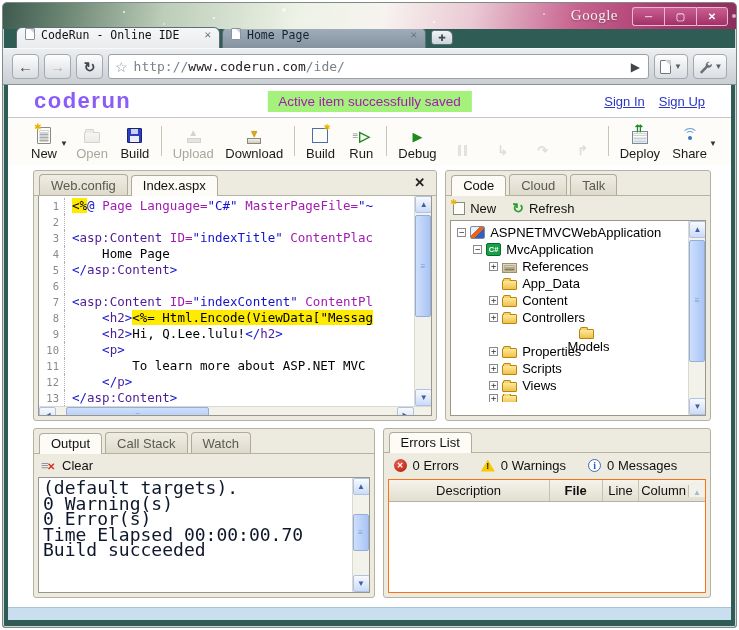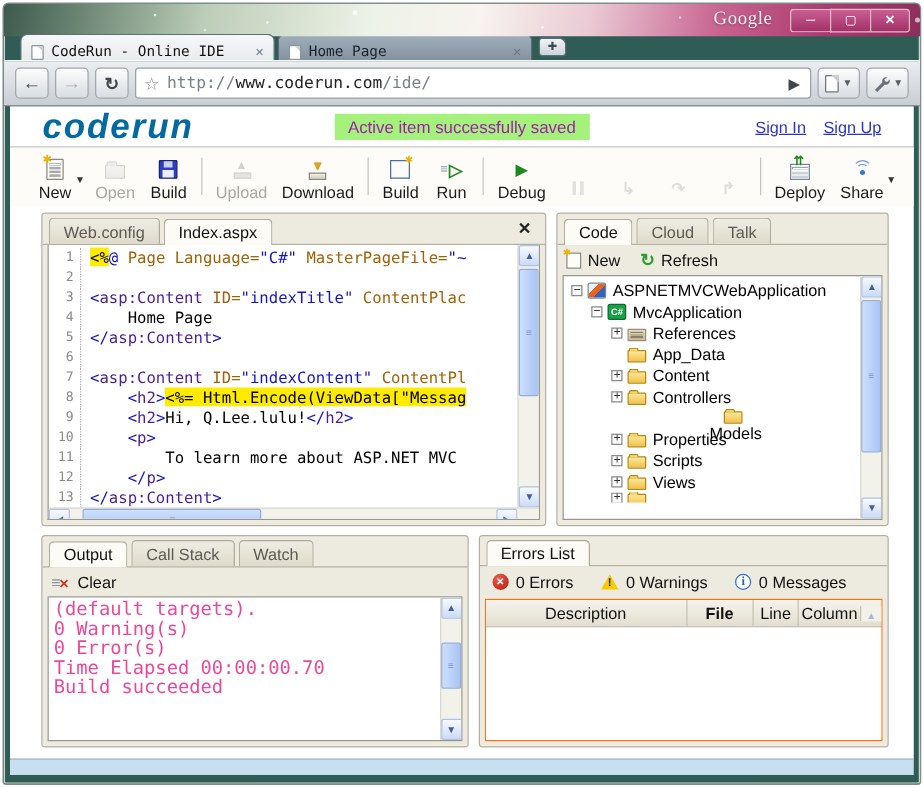--- a/index.html
+++ b/index.html
@@ -19,21 +19,21 @@
   .win-controls { position:absolute; right:8px; top:4px; display:flex; }
   .wbtn { width:32px; height:19px; border:1px solid #E8B8CC; border-right-width:0; background:linear-gradient(#C95E92,#A23168);
           color:#FFF; font-size:10px; line-height:17px; text-align:center; cursor:default; }
   .wbtn:first-child { border-radius:3px 0 0 3px; }
   .wbtn:last-child { border-right-width:1px; border-radius:0 3px 3px 0; }
   .wbtn-min::after { content:"─"; } .wbtn-max::after { content:"▢"; } .wbtn-close::after { content:"✕"; font-weight:bold; }
 
   
   .tabstrip { height:21px; flex:none; display:flex; align-items:flex-end; padding-left:13px;
     background:linear-gradient(100deg,#46604F00 0%,#46604F00 100%); margin-top:-2px; }
-  .btab { height:21px; display:flex; align-items:flex-end; gap:6px; padding:0 8px; border:1px solid #5E6E78; border-bottom:none;
+  .btab { height:21px; display:flex; align-items:flex-start; gap:6px; padding:0 8px; border:1px solid #5E6E78; border-bottom:none;
           border-radius:6px 6px 0 0; font-family:"DejaVu Sans Mono", monospace; font-size:11.5px; width:204px; }
   .btab.active { background:linear-gradient(#F6F7F8,#E9EBED); color:#111; position:relative; z-index:2; }
   .btab.inactive { background:linear-gradient(#9FAEBA,#84939F); color:#15242E; margin-left:2px; }
   .btab .fav { width:10px; height:12px; background:#FFF; border:1px solid #8A949C; border-radius:1px; flex:none; position:relative; }
   .btab .fav::after { content:""; position:absolute; right:0; top:0; border:2px solid #C8D0D6; border-left-color:transparent; border-bottom-color:transparent; }
   .btab .ttl { flex:1; overflow:hidden; white-space:nowrap; }
   .btab .tclose { color:#6A7680; font-size:11px; flex:none; }
   .newtab-btn { width:22px; height:15px; margin:0 0 3px 5px; background:linear-gradient(#F2F4F6,#CBD4DB); border:1px solid #5E6E78;
                 border-radius:3px 6px 3px 3px; color:#3C4A54; font-size:11px; line-height:13px; text-align:center; }
   .newtab-btn::after { content:"✚"; font-size:9px; }
@@ -56,21 +56,21 @@
   .icon-page::after { content:""; position:absolute; right:-1px; top:-1px; border:3px solid #C9CED3; border-left-color:transparent; border-bottom-color:transparent; }
   .caret { font-size:8px; color:#5A6066; }
 
   
   .page { flex:1; margin:0 5px; background:#FFF; display:flex; flex-direction:column; overflow:hidden; }
   .statusbar { height:13px; margin:0 5px; background:#C9DFEF; border-top:1px solid #A9C2D6; flex:none; }
   .window-bottom { height:7px; flex:none; }
 
   
   .site-header { height:33px; flex:none; display:flex; align-items:center; padding:0 26px; border-bottom:1px solid #C6C6C6; position:relative; }
-  .logo { font-size:28px; font-weight:bold; letter-spacing:1.5px; color:#0369a1;font-style:italic; }
+  .logo { font-size:22px; font-weight:bold; letter-spacing:1.5px; color:#8b5cf6; }
   .notification { position:absolute; left:50%; transform:translateX(-50%); background:#A4F17C; color:#a21caf;
                   font-size:13.5px; padding:3px 11px; white-space:nowrap; }
   .auth-links { margin-left:auto; display:flex; gap:14px; }
   .auth-links a { color:#2B35C5; font-size:13px; text-decoration:underline; }
 
   
   .app-toolbar { height:47px; flex:none; display:flex; align-items:center; padding:1px 12px 3px 16px; background:#FDFCF9; }
   .tbtn { display:flex; flex-direction:column; align-items:center; justify-content:flex-end; gap:2px; padding:2px 7px; min-width:40px; height:42px; border-radius:3px; }
   .tbtn .lbl { font-size:13px; color:#1A1A1A; line-height:13px; white-space:nowrap; }
   .tbtn.disabled .lbl { color:#ABA89D; }
@@ -130,21 +130,21 @@
   
   .editor-panel .pcontent { margin-top:0; border-top:none; flex-direction:column; }
   .editor-scroll { flex:1; display:flex; min-height:0; }
   .code-area { flex:1; overflow:hidden; padding-top:2px; }
   .code-line { display:flex; height:16px; line-height:16px; font-family:"DejaVu Sans Mono", monospace; font-size:12.5px; }
   .ln { width:26px; flex:none; text-align:right; padding-right:5px; color:#8A8A8A; font-size:10.5px; border-right:1px dotted #B0B0B0; }
   .ct { white-space:pre; padding-left:7px; }
   .seg-hl { background:#FFEB00; color:#000; }
   .seg-b { color:#1414CC; } .seg-v { color:#1414CC; }
   .seg-m { color:#4c1d95; }
-  .seg-r { color:#a16207; }
+  .seg-r { color:#a21caf; }
   .seg-k { color:#000; }
 
   
   .sb-v { width:17px; flex:none; display:flex; flex-direction:column; background:#F2F1EA; border-left:1px solid #DCD9CC; }
   .sb-h { height:17px; flex:none; display:flex; background:#F2F1EA; border-top:1px solid #DCD9CC; }
   .sb-btn { width:17px; height:17px; flex:none; background:linear-gradient(#F7FAFE,#CBDBF7); border:1px solid #AEC2E8; border-radius:2px;
             color:#3E5E9E; font-size:8px; display:flex; align-items:center; justify-content:center; }
   .sb-track { flex:1; position:relative; }
   .sb-thumb { position:absolute; background:linear-gradient(90deg,#CDDFFB,#A9C4F5); border:1px solid #93AEDC; border-radius:2px;
               display:flex; align-items:center; justify-content:center; color:#7A96C8; font-size:8px; }
@@ -166,21 +166,21 @@
   .t-ref { background:linear-gradient(#E2DAC2,#C9BE9E); border:1px solid #9A9070; height:10px; margin-top:3px; }
   .t-ref::after { content:""; position:absolute; left:2px; top:2px; width:9px; height:1px; box-shadow:0 0 0 .5px #8A8060, 0 3px 0 .5px #8A8060; }
   .tree-clip { height:8px; overflow:hidden; }
 
   
   .i-refresh { color:#2E9E2E; font-size:14px; font-weight:bold; }
   .i-newsmall { width:12px; height:13px; background:#FDFDF8; border:1px solid #8A8A82; position:relative; }
   .i-newsmall::before { content:"✱"; position:absolute; left:-4px; top:-5px; color:#E8B400; font-size:8px; }
 
   
-  .out-lines { flex:1; overflow:hidden; font-family:"DejaVu Sans Mono", monospace; font-size:15px; line-height:15.5px; padding:2px 0 0 4px; color:#ec4899; white-space:pre; }
+  .out-lines { flex:1; overflow:hidden; font-family:"DejaVu Sans Mono", monospace; font-size:18px; line-height:15.5px; padding:2px 0 0 4px; color:#0f172a; white-space:pre; }
   .i-clear { position:relative; width:16px; height:14px; }
   .i-clear::before { content:"≡"; position:absolute; left:0; top:-1px; color:#8A96A0; font-size:13px; }
   .i-clear::after { content:"✕"; position:absolute; left:6px; top:2px; color:#D03020; font-size:10px; font-weight:bold; }
 
   
   .err-counts { display:flex; align-items:center; gap:22px; padding:5px 10px 6px 10px; font-size:13px; color:#111; }
   .err-count { display:flex; align-items:center; gap:6px; }
   .ico-err { width:13px; height:13px; border-radius:50%; background:radial-gradient(circle at 35% 30%,#E86050,#B01808); color:#FFF;
              font-size:8px; font-weight:bold; display:flex; align-items:center; justify-content:center; }
   .ico-err::after { content:"✕"; }

